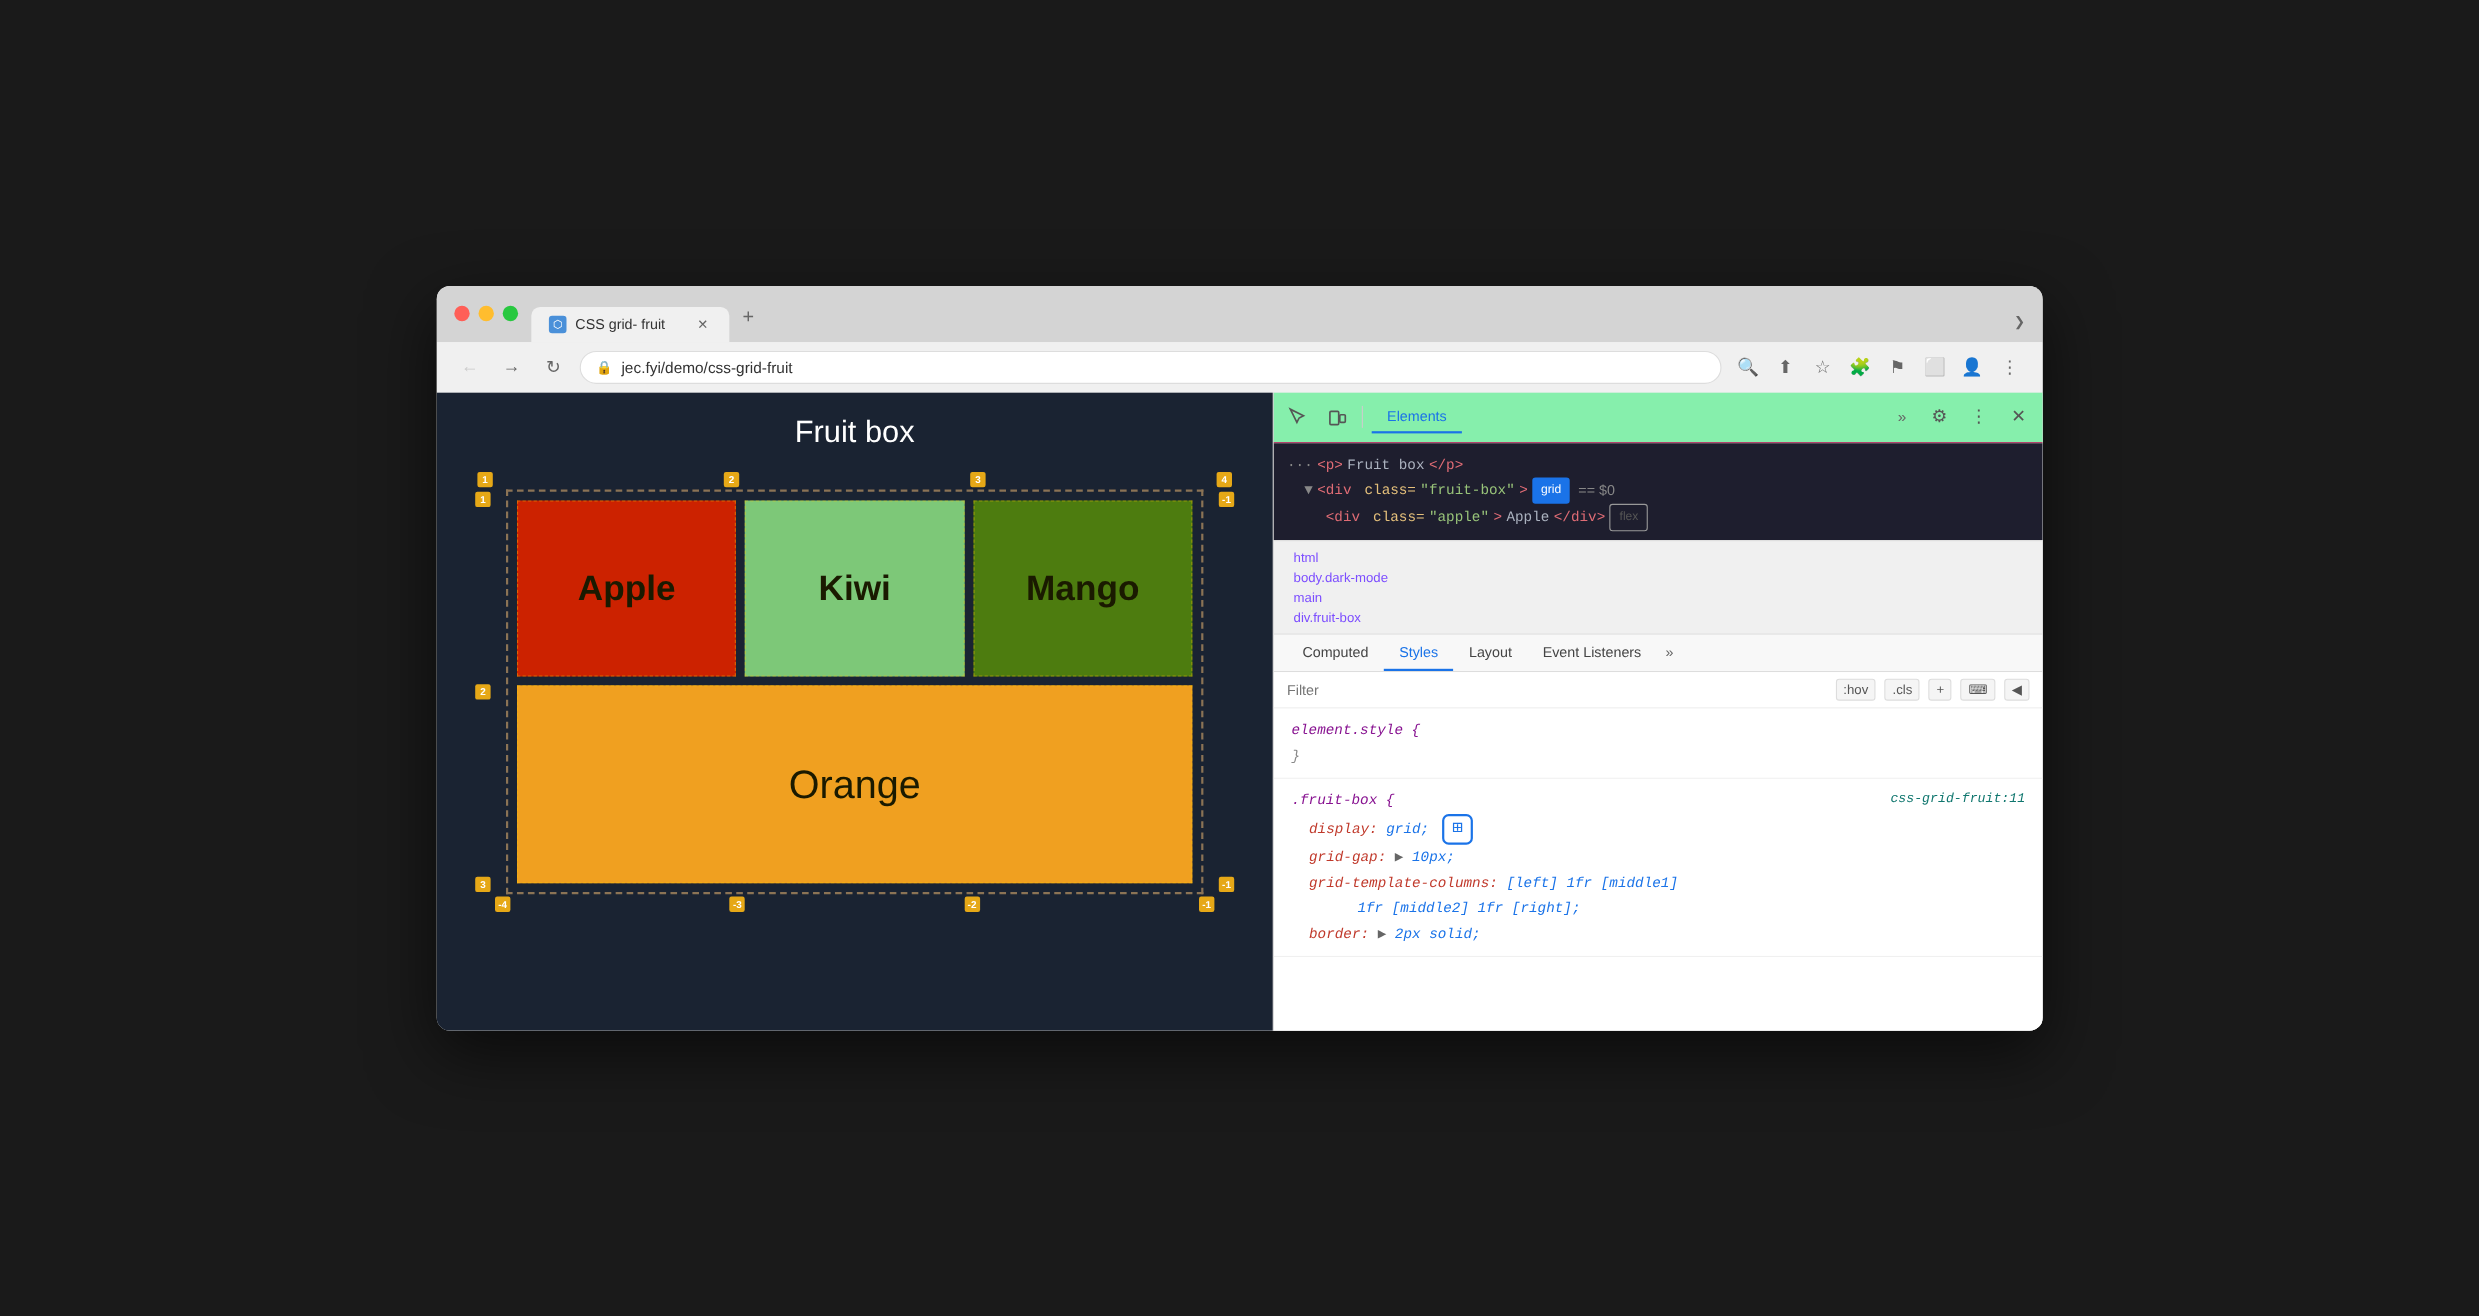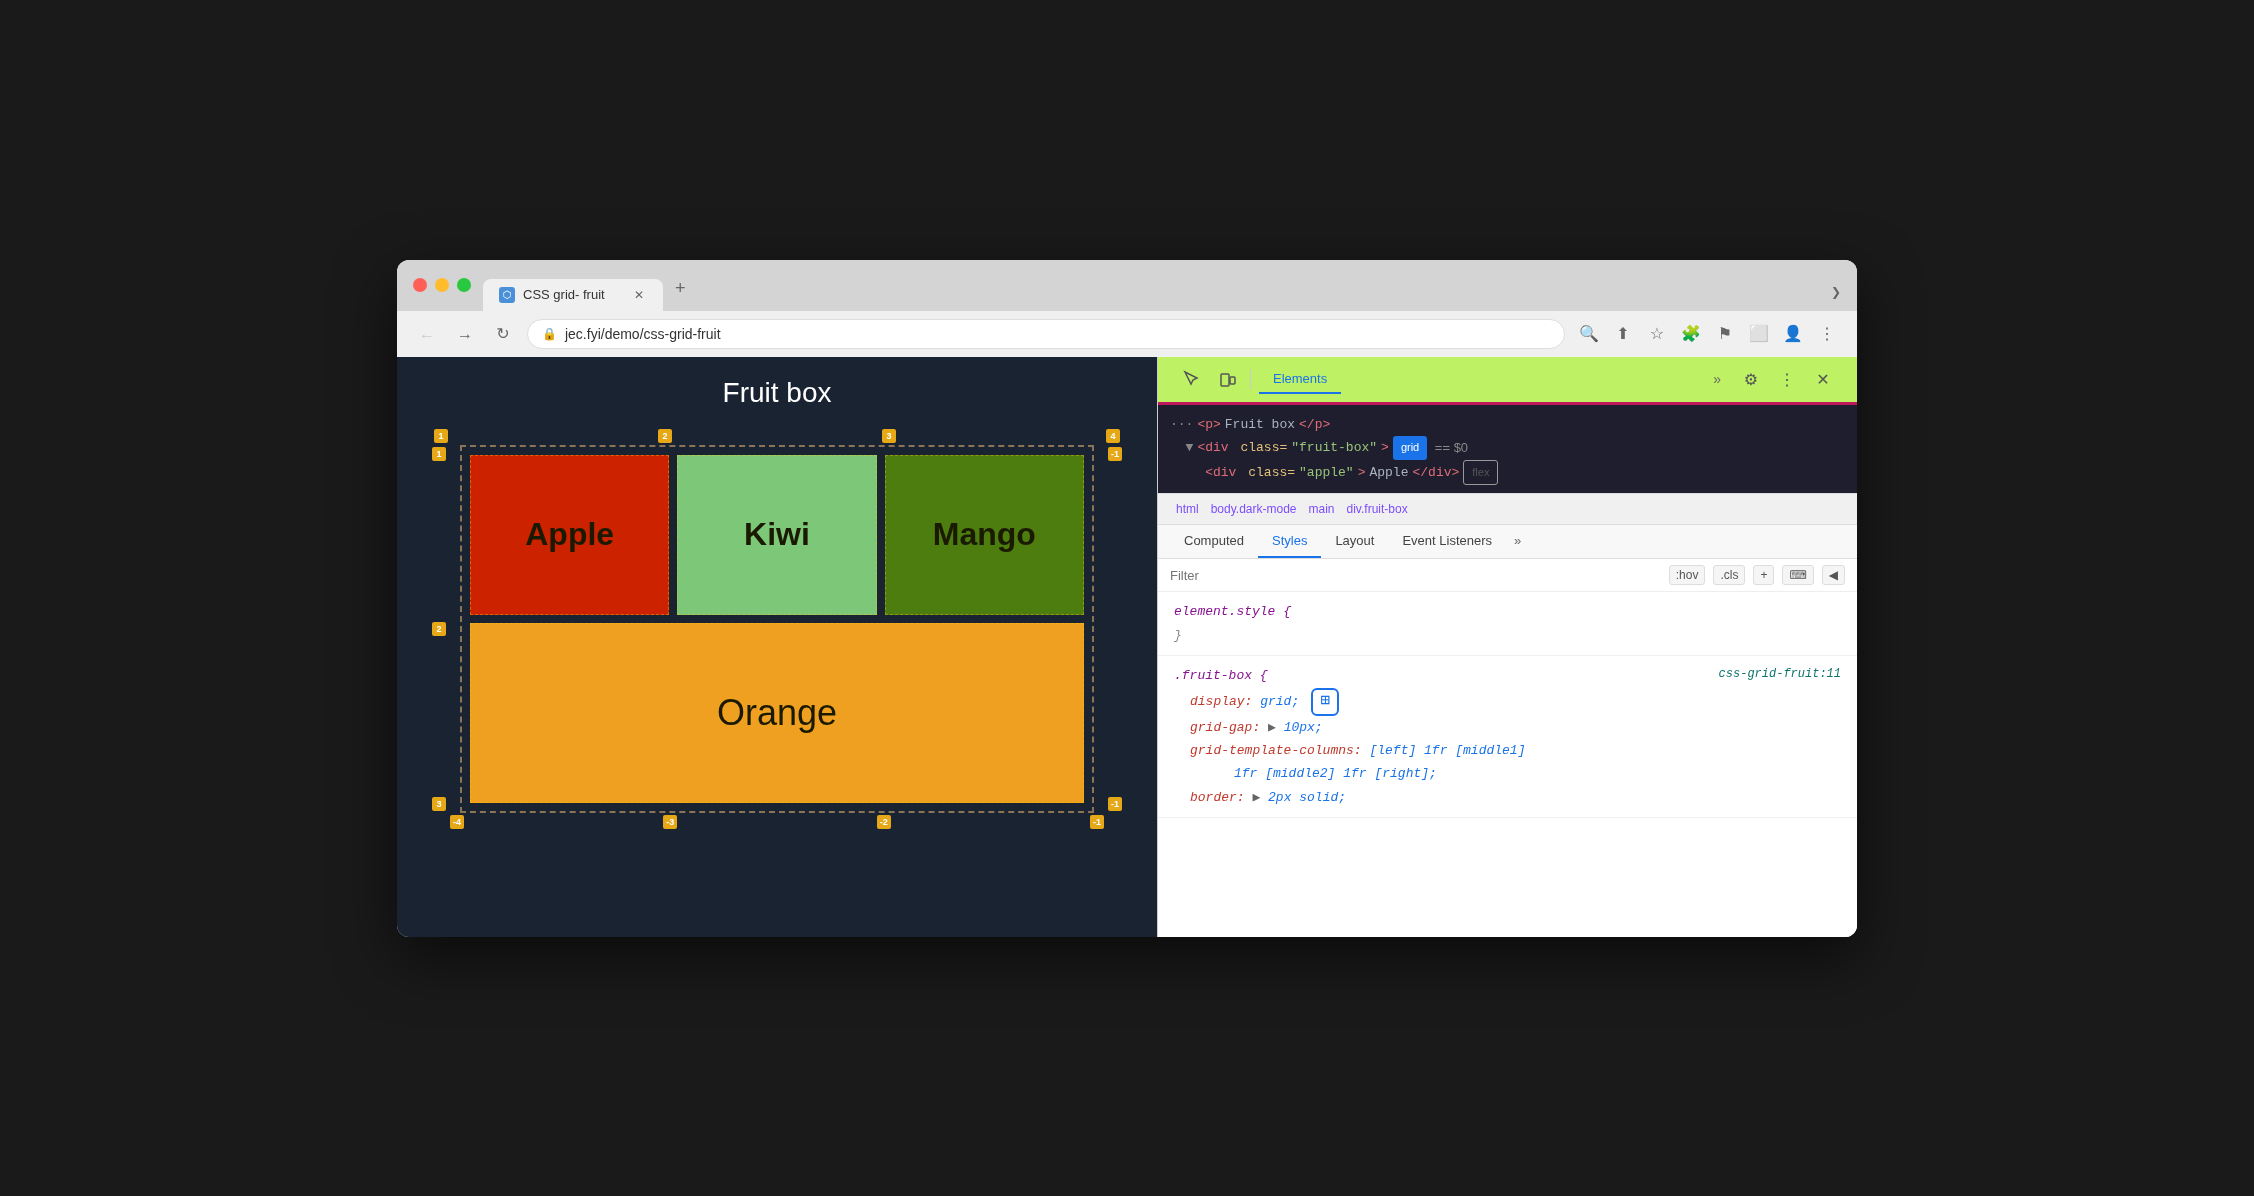--- a/index.html
+++ b/index.html
@@ -237,26 +237,26 @@
     
     .devtools {
       flex: 1;
       background: #f0f0f0;
       display: flex;
       flex-direction: column;
       border-left: 1px solid #ccc;
     }
 
     .devtools-toolbar {
-      background: #bef264;
-      padding: 8px 20px;
+      background: #86efac;
+      padding: 8px 8px;
       display: flex;
       align-items: center;
       gap: 8px;
-      border-bottom: 3px solid #be185d;
+      border-bottom: 1px solid #be185d;
     }
     .dt-icon {
       width: 28px;
       height: 28px;
       display: flex;
       align-items: center;
       justify-content: center;
       color: #555;
       font-size: 16px;
       cursor: pointer;
@@ -340,20 +340,21 @@
 
     
     .breadcrumb-bar {
       background: #f0f0f0;
       padding: 6px 12px;
       display: flex;
       gap: 0;
       font-size: 12px;
       border-bottom: 1px solid #ddd;
       border-top: 1px solid #ddd;
+      flex-direction: column;
     }
     .bc-item {
       color: #7c4dff;
       cursor: pointer;
       padding: 2px 6px;
     }
     .bc-item:not(:last-child)::after {
       content: '';
     }
 

